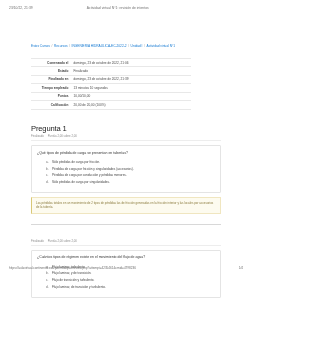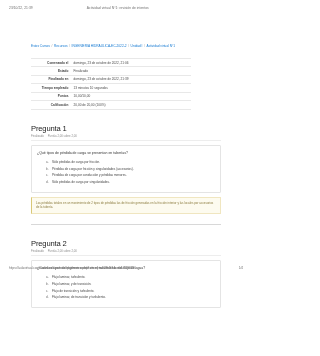--- a/index.html
+++ b/index.html
@@ -252,21 +252,20 @@
             <span class="ltr">d.</span>
             <span class="atext">Sólo pérdidas de carga por singularidades.</span>
           </li>
         </ul>
       </div>
       <div class="feedback">Las pérdidas totales en un movimiento de 2 tipos de pérdidas las de fricción generadas en la fricción interior y las locales por accesorios de la tubería.</div>
       <div class="divider"></div>
     </section>
 
     <section class="question">
-      <h2 class="q-title">Pregunta 2</h2>
       <div class="q-meta">
         <span>Finalizado</span>
         <span>Puntúa 2,00 sobre 2,00</span>
       </div>
       <div class="q-body">
         <div class="q-text">¿Cuántos tipos de régimen existe en el movimiento del flujo de agua?</div>
         <ul class="answers">
           <li>
             <span class="ltr">a.</span>
             <span class="atext">Flujo laminar, turbulento.</span>

